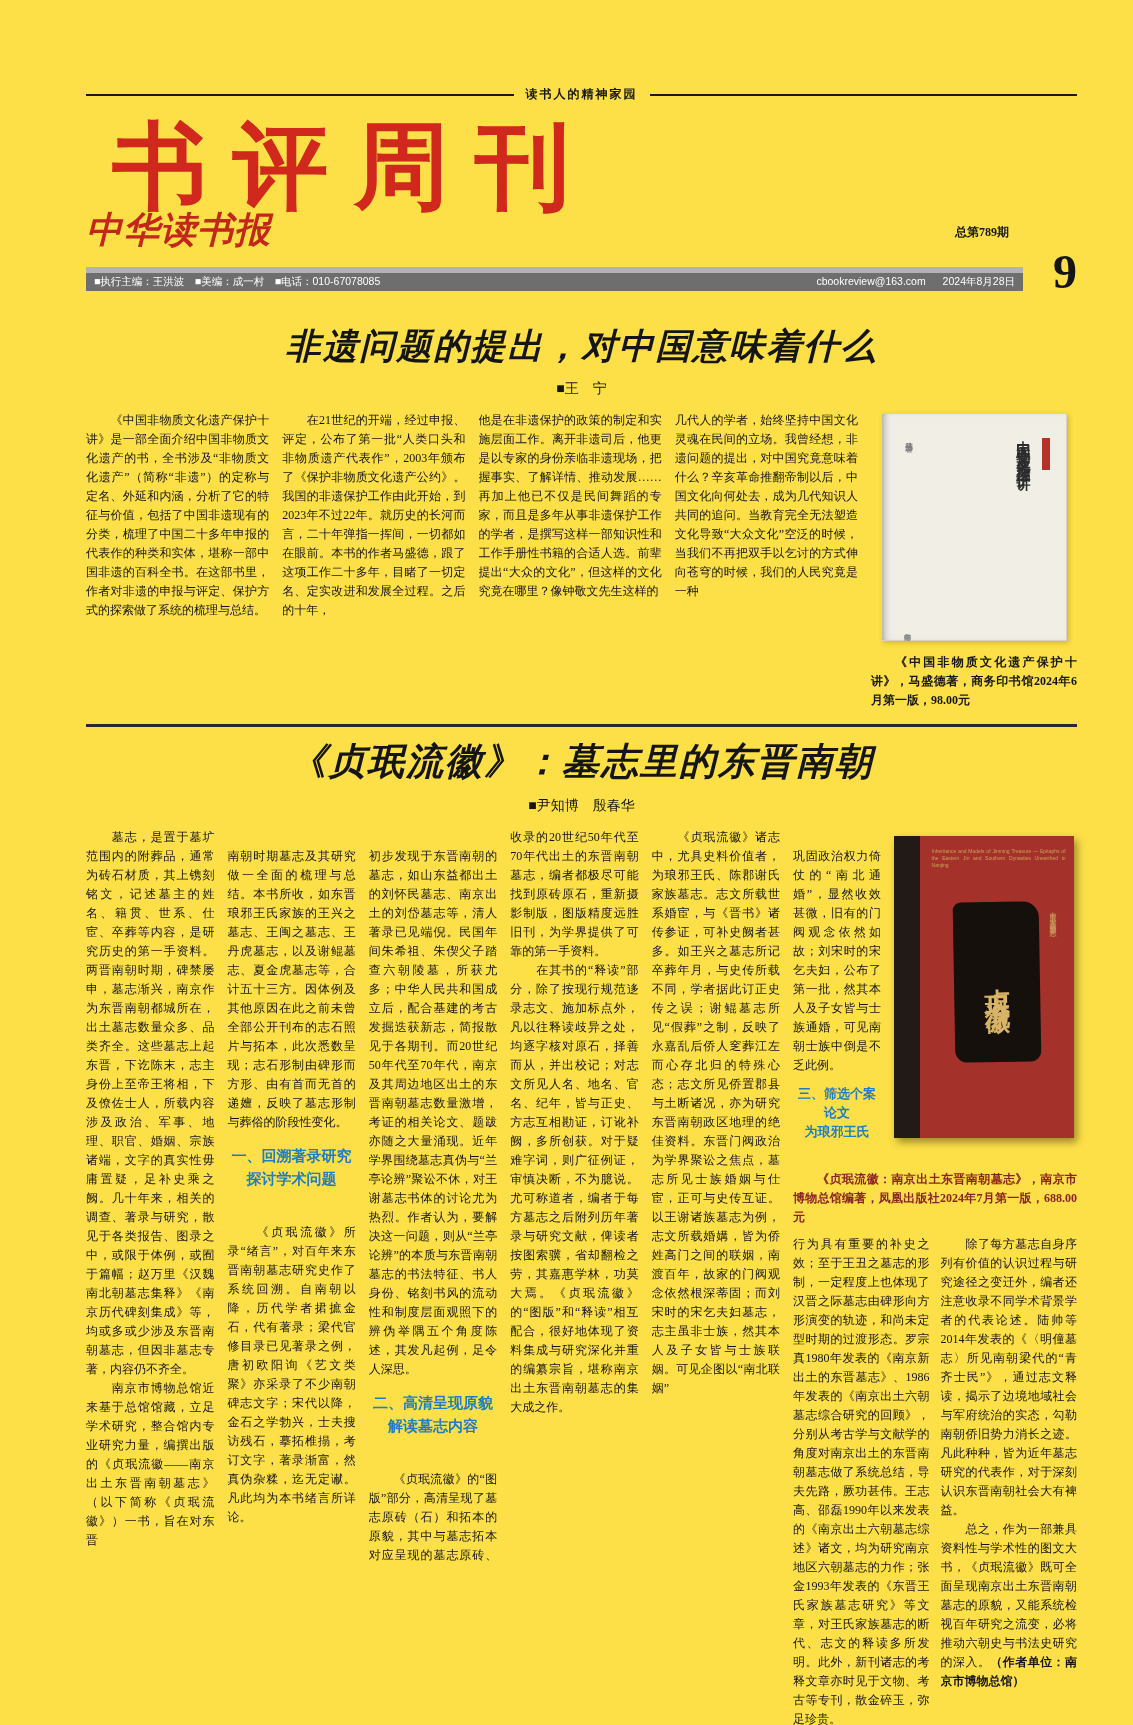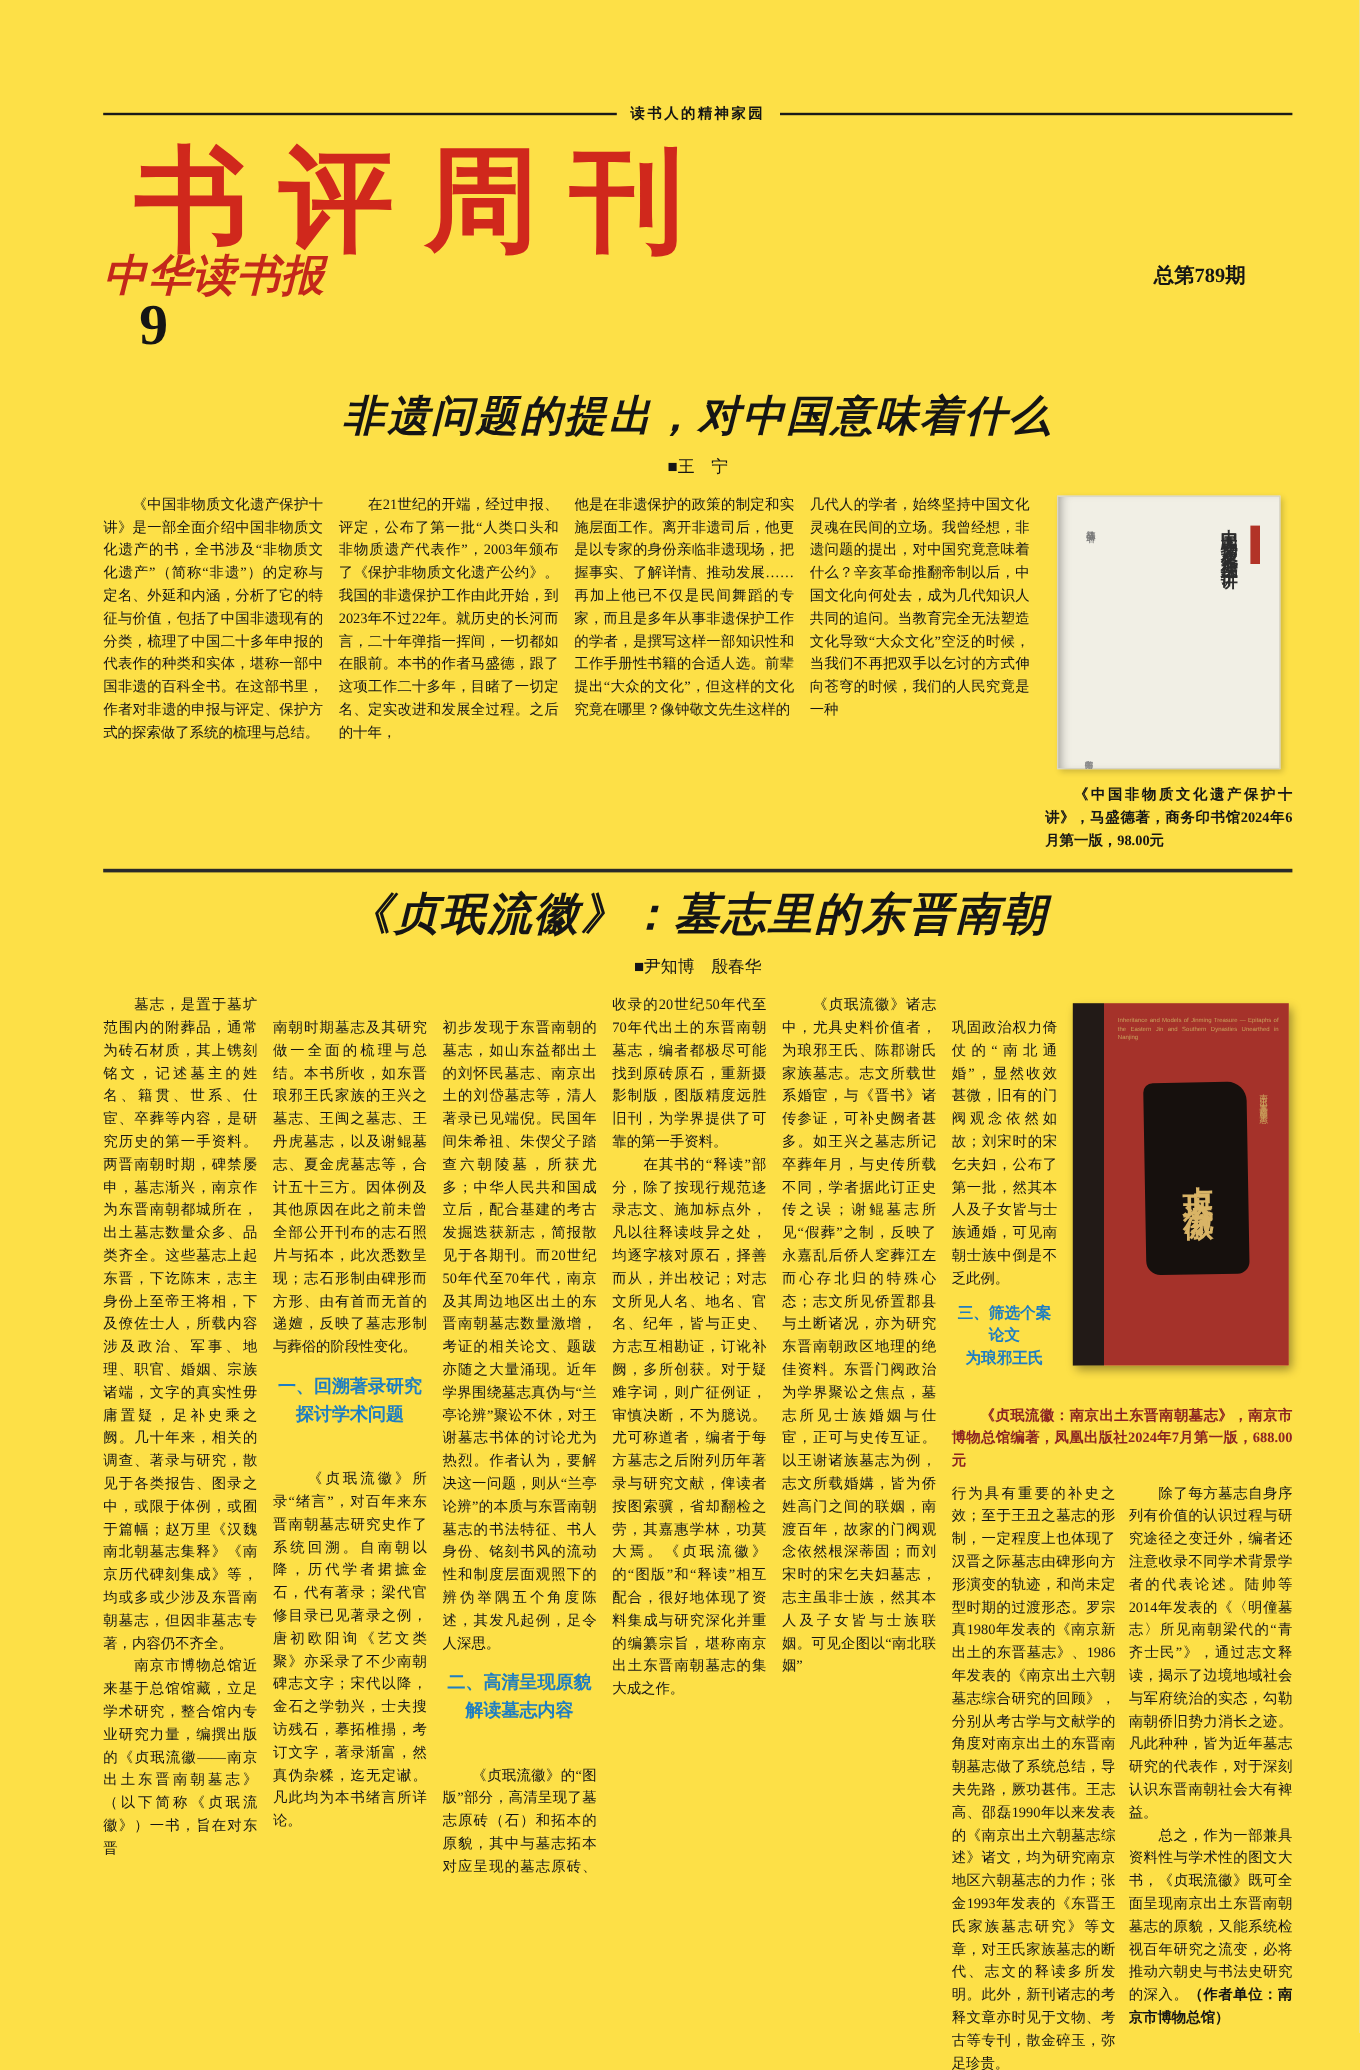--- a/index.html
+++ b/index.html
@@ -9,21 +9,21 @@
 
   
   .topline{display:flex;align-items:center;padding-top:86px;}
   .topline .rule{flex:1;height:2px;background:#1a1a1a;}
   .topline .label{font-size:12px;font-weight:bold;padding:0 12px;letter-spacing:2px;}
   .mast{position:relative;height:142px;}
   .mast-title{font-size:95px;font-weight:bold;color:#d0281c;
               letter-spacing:26px;text-indent:26px;line-height:142px;font-family:Liberation Mono, monospace;}
   .paper-name{position:absolute;left:0;bottom:-10px;color:#c3271b;font-size:36px;font-weight:bold;
               font-style:italic;letter-spacing:1px;}
-  .issue{position:absolute;right:39px;bottom:4px;font-size:17px;font-weight:bold;}
+  .issue{position:absolute;right:68px;bottom:4px;font-size:12px;font-weight:bold;}
   .inforow{display:flex;align-items:flex-end;margin-top:8px;}
   .infobar{flex:1;}
   .lightstrip{height:6px;background:#b3b3b3;}
   .darkstrip{height:18px;background:#6e6e6e;color:#fff;font-size:10.5px;display:flex;
              justify-content:space-between;align-items:center;padding:0 8px;
              font-family:"Liberation Sans","DejaVu Sans",sans-serif;}
   .darkstrip .right span{margin-left:14px;}
   .pageno{width:54px;text-align:right;font-size:48px;font-weight:bold;line-height:38px;}
 
   
@@ -85,20 +85,30 @@
       <div class="rule"></div>
     </div>
 
     <div class="mast">
       <div class="mast-title">书评周刊</div>
       <div class="paper-name">中华读书报</div>
       <div class="issue">总第789期</div>
     </div>
 
     <div class="inforow">
+      <div class="infobar">
+        <div class="lightstrip"></div>
+        <div class="darkstrip">
+          <span>■执行主编：王洪波　■美编：成一村　■电话：010-67078085</span>
+          <span class="right">
+            <span>cbookreview@163.com</span>
+            <span>2024年8月28日</span>
+          </span>
+        </div>
+      </div>
       <div class="pageno">9</div>
     </div>
 
     <div>
       <div class="a-title a1-title">非遗问题的提出，对中国意味着什么</div>
       <div class="byline">■王　宁</div>
       <div class="cols">
         <div class="col a1-col">　　《中国非物质文化遗产保护十讲》是一部全面介绍中国非物质文化遗产的书，全书涉及“非物质文化遗产”（简称“非遗”）的定称与定名、外延和内涵，分析了它的特征与价值，包括了中国非遗现有的分类，梳理了中国二十多年申报的代表作的种类和实体，堪称一部中国非遗的百科全书。在这部书里，作者对非遗的申报与评定、保护方式的探索做了系统的梳理与总结。</div>
         <div class="col a1-col">　　在21世纪的开端，经过申报、评定，公布了第一批“人类口头和非物质遗产代表作”，2003年颁布了《保护非物质文化遗产公约》。我国的非遗保护工作由此开始，到2023年不过22年。就历史的长河而言，二十年弹指一挥间，一切都如在眼前。本书的作者马盛德，跟了这项工作二十多年，目睹了一切定名、定实改进和发展全过程。之后的十年，</div>
         <div class="col a1-col">他是在非遗保护的政策的制定和实施层面工作。离开非遗司后，他更是以专家的身份亲临非遗现场，把握事实、了解详情、推动发展……再加上他已不仅是民间舞蹈的专家，而且是多年从事非遗保护工作的学者，是撰写这样一部知识性和工作手册性书籍的合适人选。前辈提出“大众的文化”，但这样的文化究竟在哪里？像钟敬文先生这样的</div>

